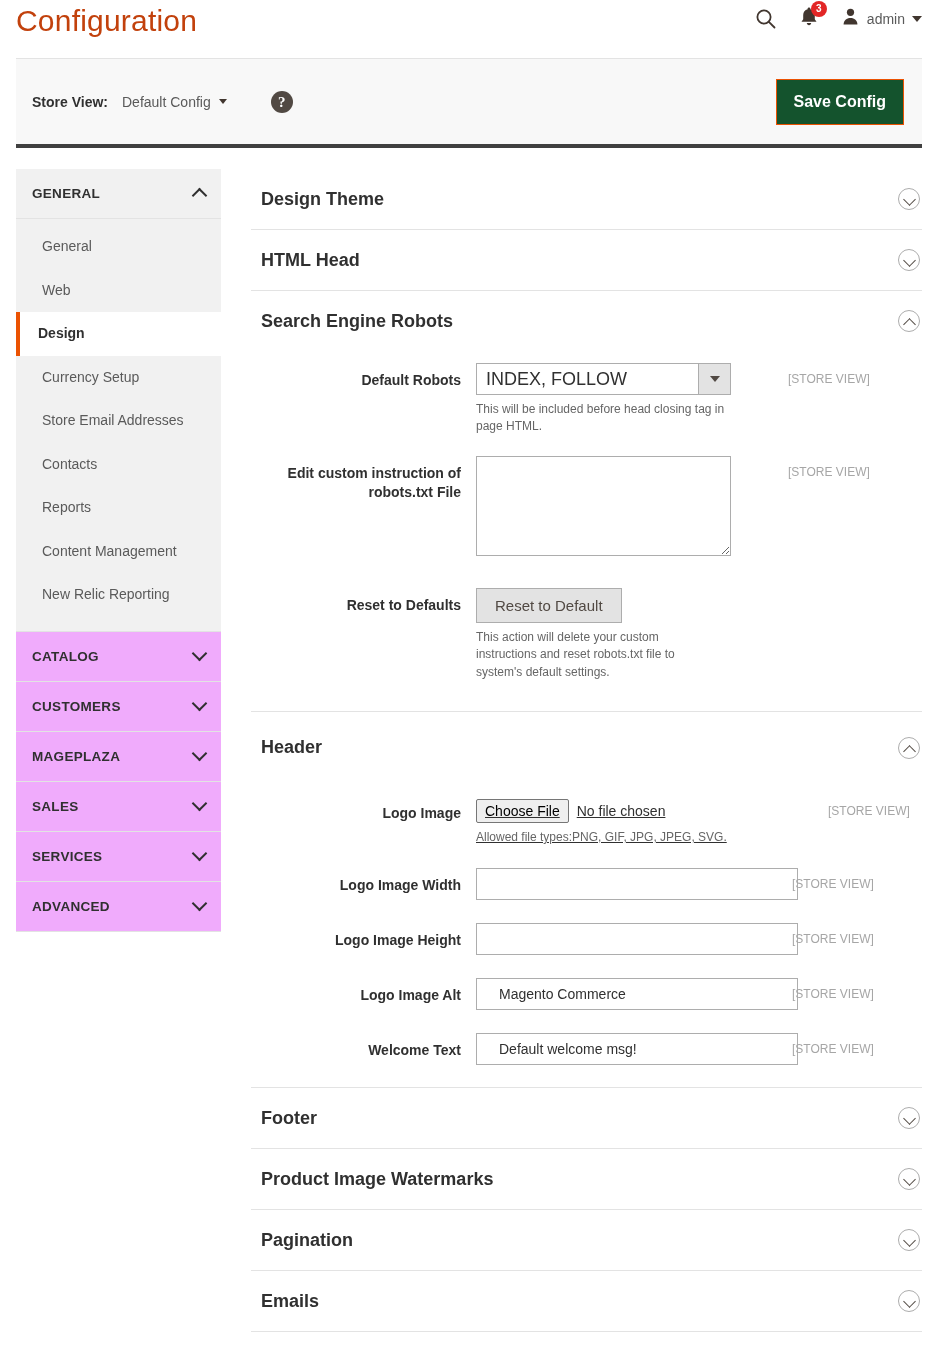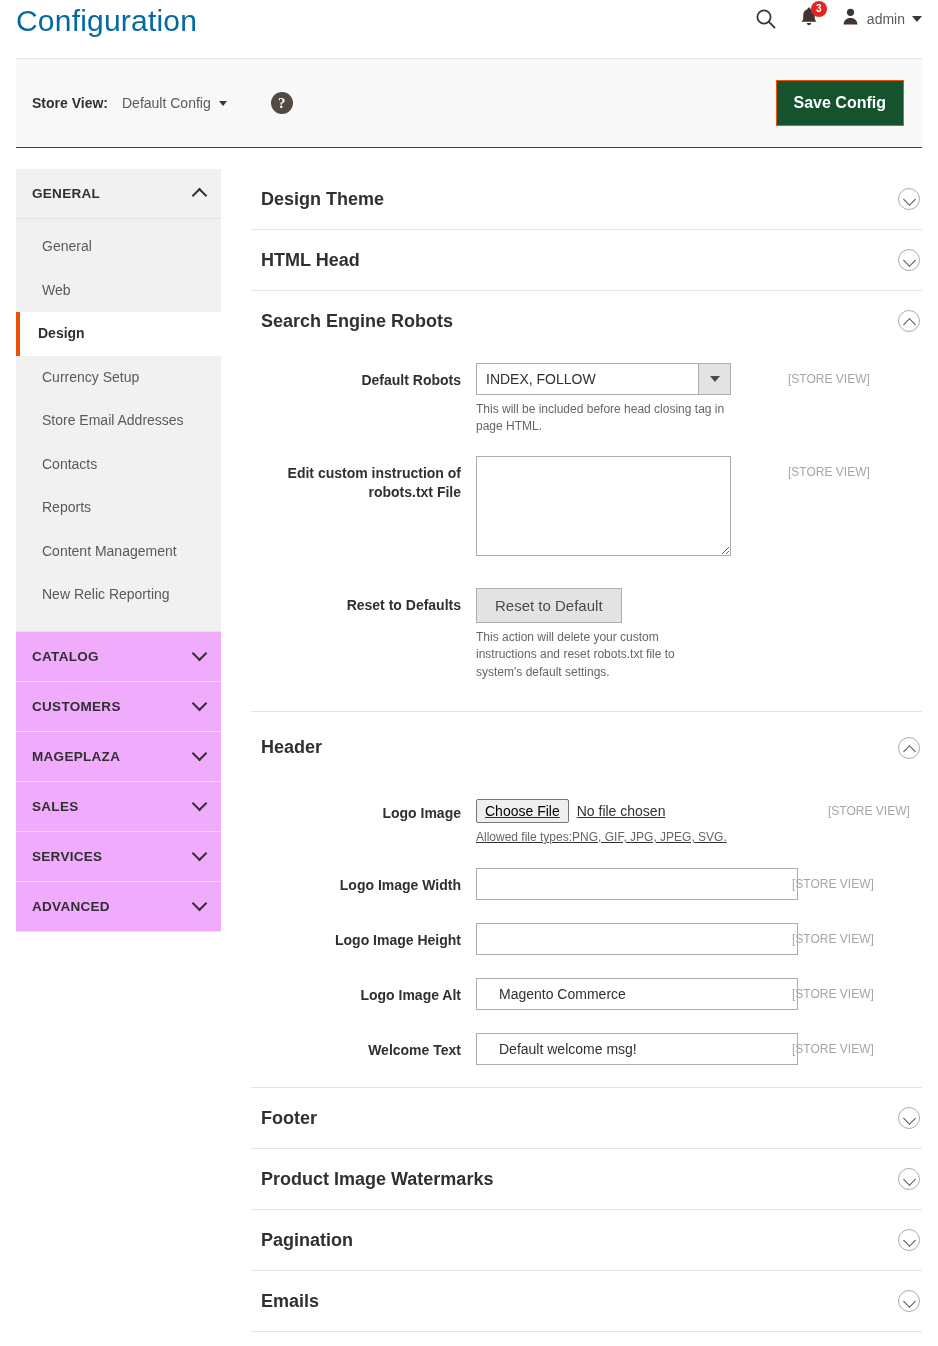--- a/index.html
+++ b/index.html
@@ -16,21 +16,21 @@
   .page-header {
     position: relative;
     height: 58px;
     padding: 0 16px;
   }
   .page-title {
     position: absolute;
     left: 16px; top: 4px;
     font-size: 30px;
     font-weight: 300;
-    color: #0369a1;
+    color: #c2410c;
     letter-spacing: 0.2px;
     white-space: nowrap;
   }
   .header-tools {
     position: absolute;
     right: 16px; top: 6px;
     display: flex;
     align-items: center;
     gap: 22px;
   }
@@ -66,21 +66,21 @@
     border-right: 5px solid transparent;
     border-top: 6px solid #41362f;
   }
 
   
   .store-bar {
     margin: 0 16px;
     height: 90px;
     background: #f8f8f8;
     border-top: 1px solid #e3e3e3;
-    border-bottom: 1px solid #404040;
+    border-bottom: 4px solid #404040;
     display: flex;
     align-items: center;
     padding: 0 18px 0 16px;
     position: relative;
   }
   .store-label {
     font-size: 14px;
     font-weight: bold;
     color: #303030;
     margin-right: 14px;
@@ -275,21 +275,21 @@
     width: 255px;
     height: 32px;
     border: 1px solid #adadad;
     background: #fff;
     display: flex;
     align-items: center;
     position: relative;
   }
   .select-value {
     flex: 1;
-    font-size: 14px;
+    font-size: 18px;
     color: #303030;
     padding: 0 9px;
     line-height: 30px;
     white-space: nowrap;
     overflow: hidden;
   }
   .select-btn {
     width: 32px;
     height: 30px;
     background: #e3e3e3;

